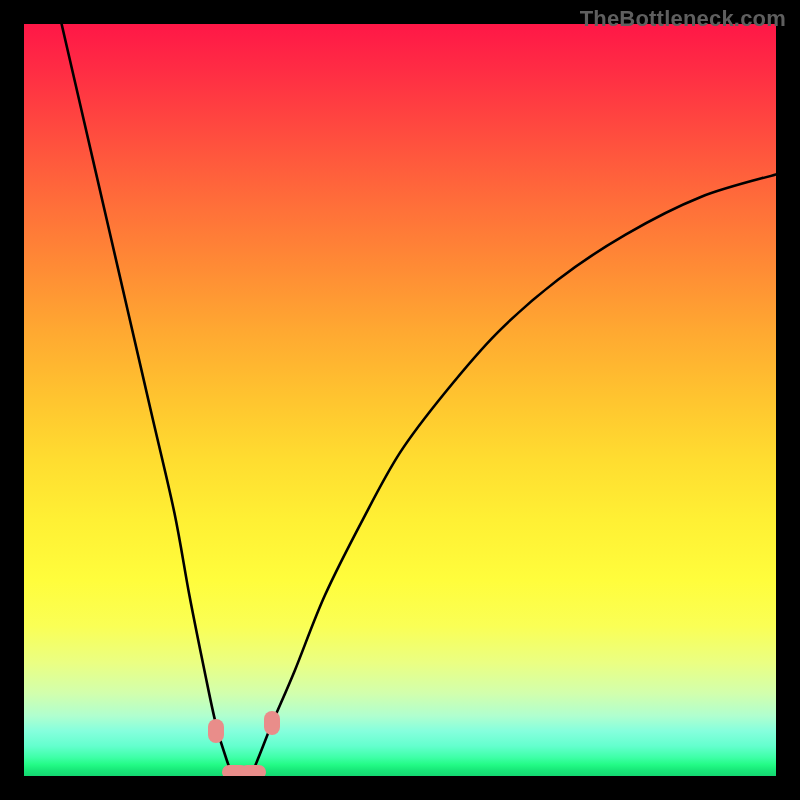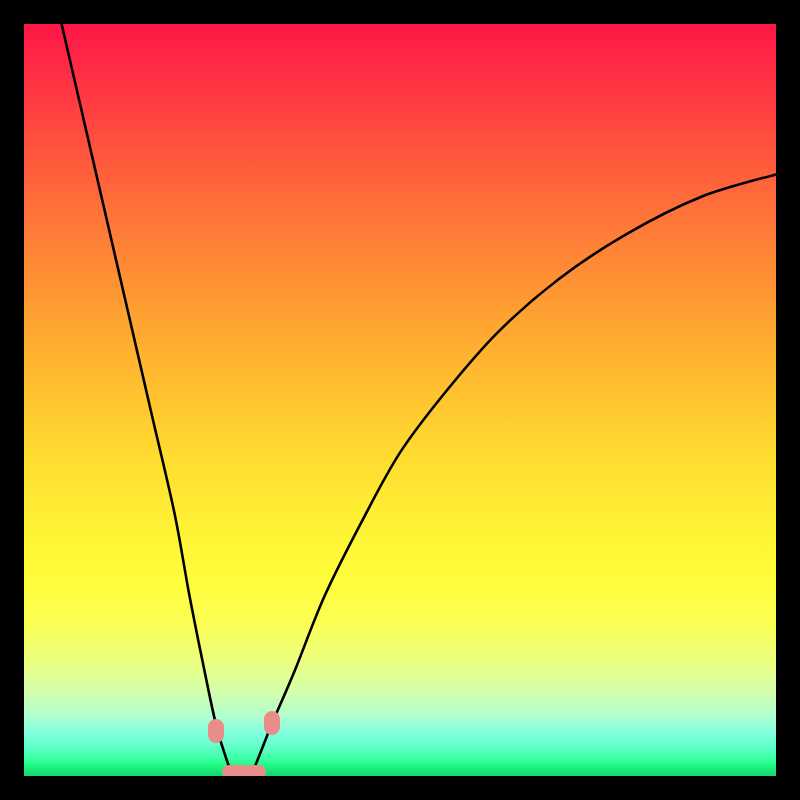--- a/index.html
+++ b/index.html
@@ -78,20 +78,21 @@
   .marker.h {
     width: 26px;
     height: 14px;
     border-radius: 7px;
   }
 </style>
 </head>
 <body>
 
 <div class="frame">
+  <div class="watermark">TheBottleneck.com</div>
 
   <div class="plot">
     <div class="gradient"></div>
 
     <svg class="curve" viewBox="0 0 752 752" preserveAspectRatio="none">
       <path d="M 37.60 0.00 C 41.36 16.29 52.64 65.17 60.16 97.76 C 67.68 130.35 75.20 162.93 82.72 195.52 C 90.24 228.11 97.76 260.69 105.28 293.28 C 112.80 325.87 120.32 358.45 127.84 391.04 C 135.36 423.63 144.13 458.72 150.40 488.80 C 156.67 518.88 160.43 545.20 165.44 571.52 C 170.45 597.84 176.09 625.41 180.48 646.72 C 184.87 668.03 188.00 684.32 191.76 699.36 C 195.52 714.40 199.91 728.19 203.04 736.96 C 206.17 745.73 206.80 749.49 210.56 752.00 C 214.32 754.51 221.84 754.51 225.60 752.00 C 229.36 749.49 229.36 745.73 233.12 736.96 C 236.88 728.19 241.89 714.40 248.16 699.36 C 254.43 684.32 261.95 668.03 270.72 646.72 C 279.49 625.41 289.52 596.59 300.80 571.52 C 312.08 546.45 325.87 520.13 338.40 496.32 C 350.93 472.51 362.21 449.95 376.00 428.64 C 389.79 407.33 404.83 388.53 421.12 368.48 C 437.41 348.43 454.96 327.12 473.76 308.32 C 492.56 289.52 512.61 271.97 533.92 255.68 C 555.23 239.39 577.79 224.35 601.60 210.56 C 625.41 196.77 651.73 182.99 676.80 172.96 C 701.87 162.93 739.47 154.16 752.00 150.40"></path>
     </svg>
 
     <div class="marker" style="left: 191.76px; top: 706.88px;"></div>
     <div class="marker" style="left: 248.16px; top: 699.36px;"></div>

